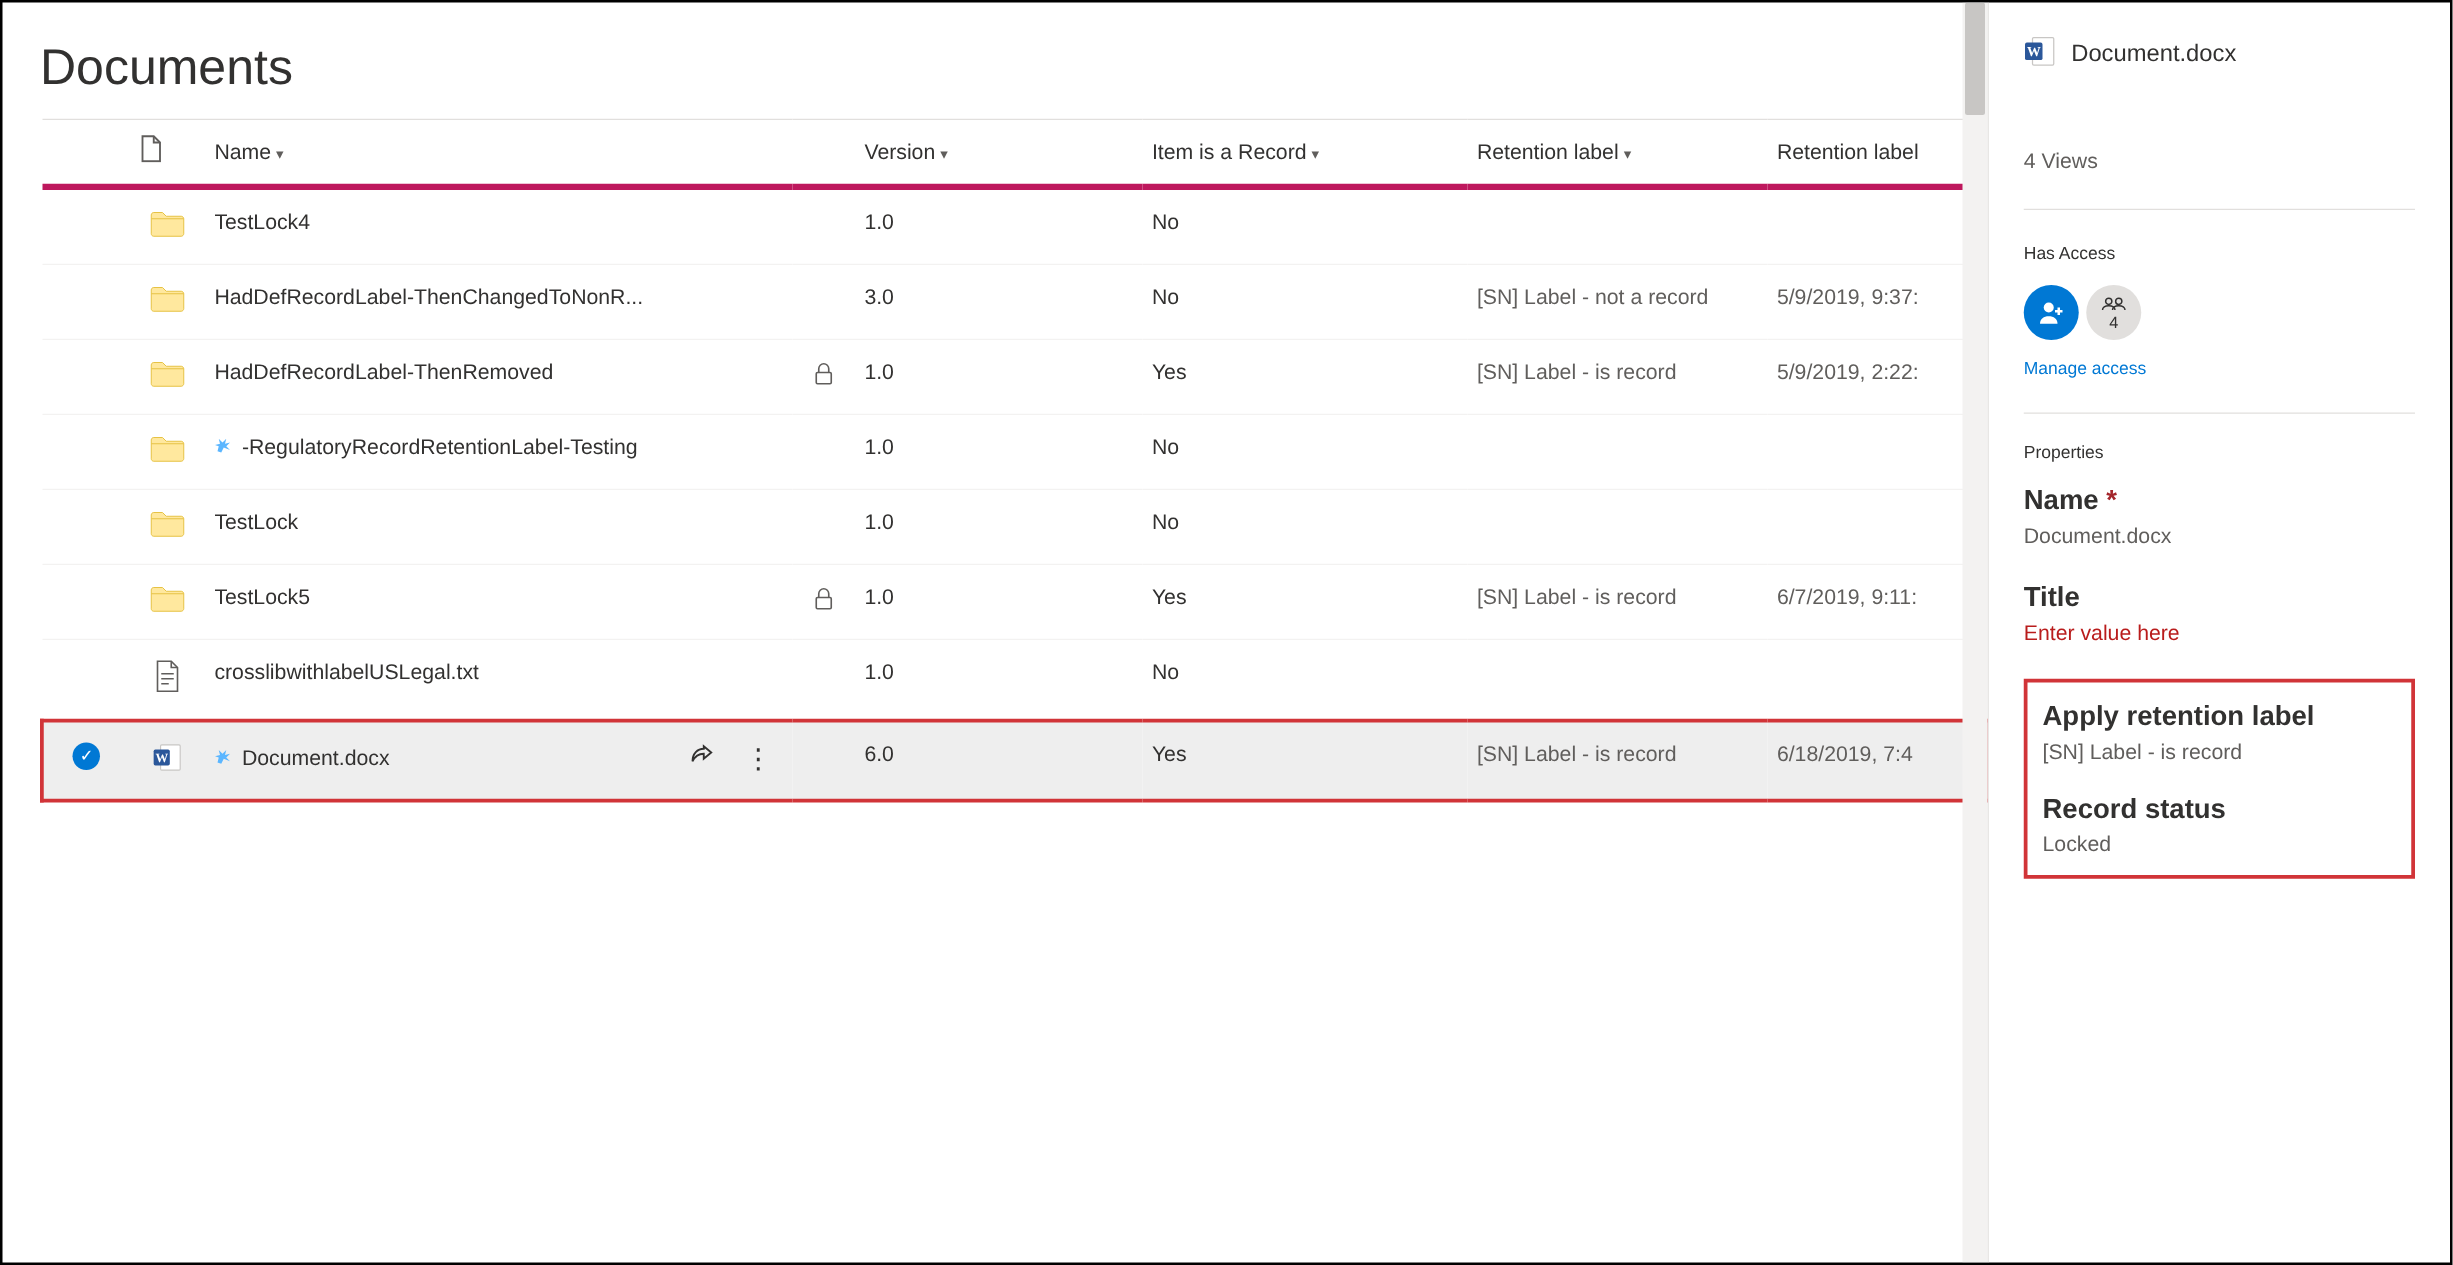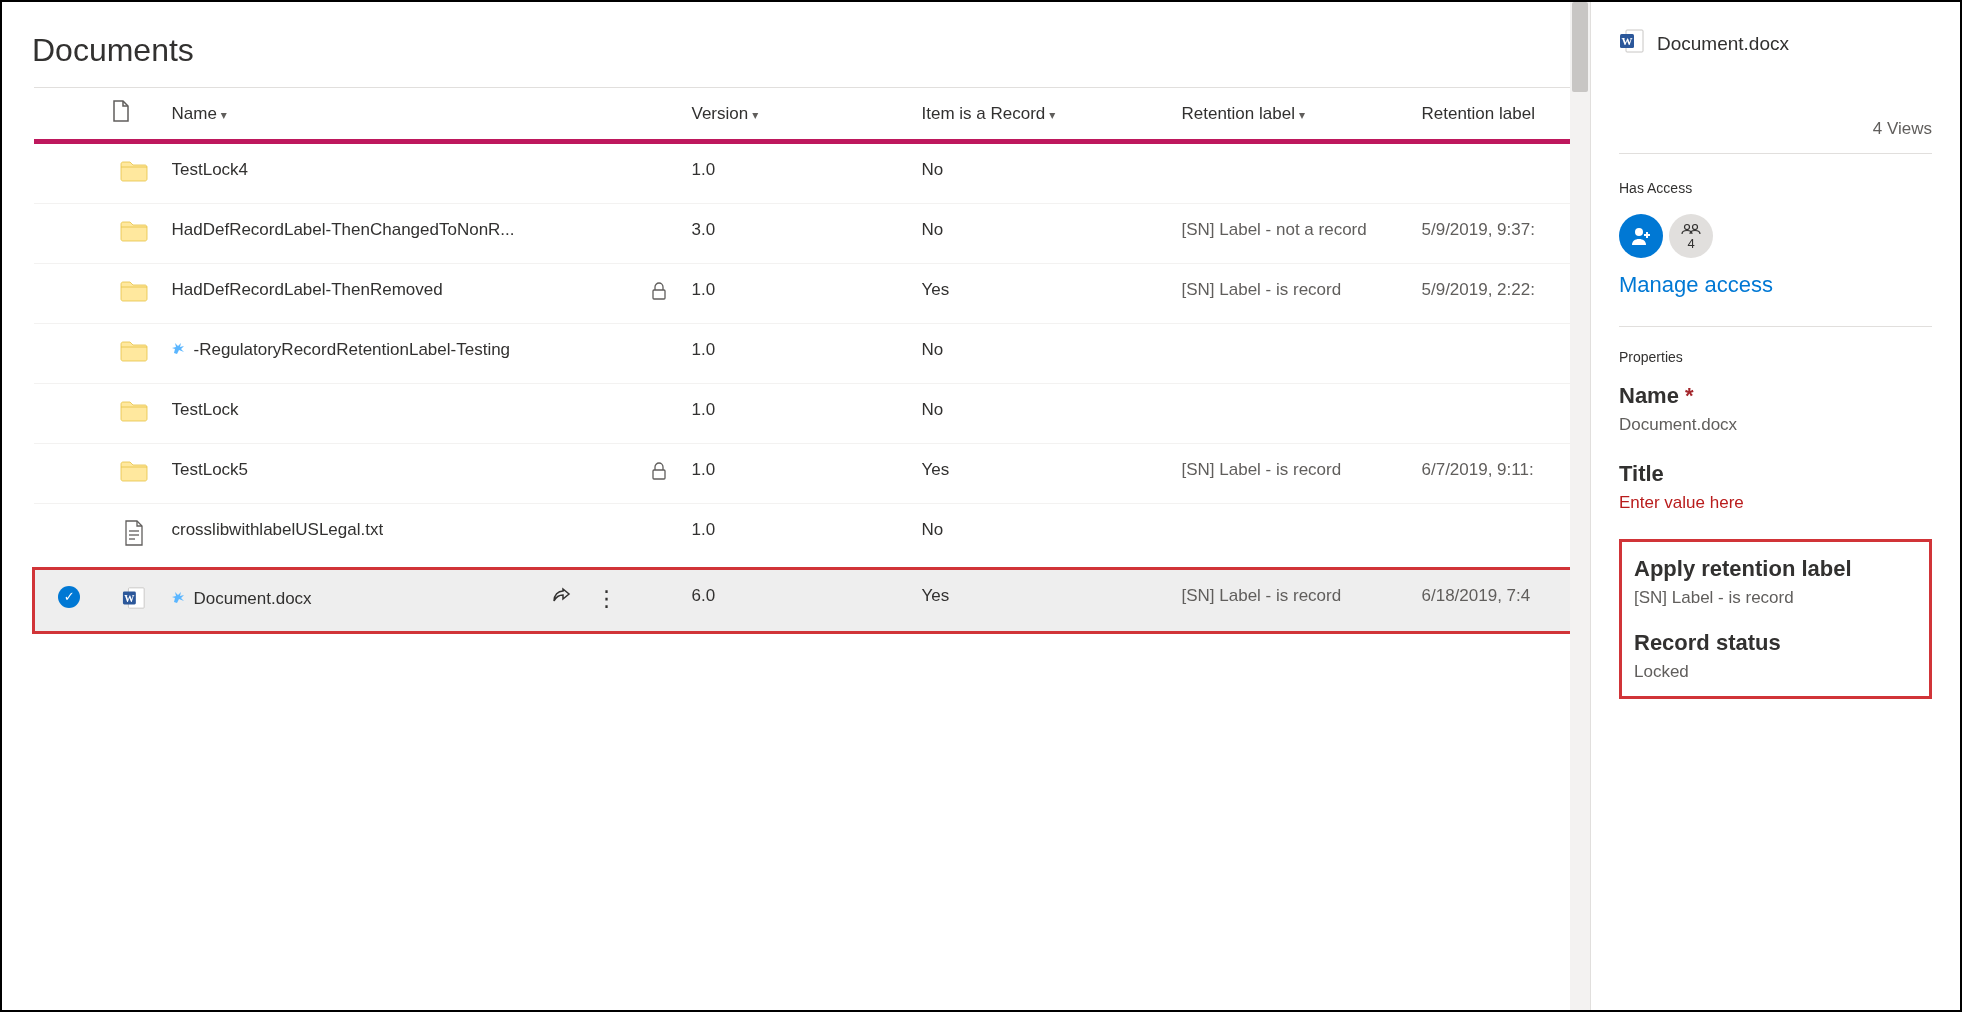--- a/index.html
+++ b/index.html
@@ -17,21 +17,21 @@
   display:flex;
   width:100%; height:100%;
 }
 .main-area {
   flex:1;
   overflow:hidden;
   padding:30px 0 0 30px;
   position:relative;
 }
 .page-title {
-  font-size:32px;
+  font-size:40px;
   font-weight:400;
   margin-bottom:18px;
   padding-left:0;
 }
 .doctable {
   width:100%;
   border-collapse:collapse;
   table-layout:fixed;
 }
 .doctable th {
@@ -82,35 +82,35 @@
   border-left:1px solid #e1dfdd;
   padding:26px 28px 0 28px;
   overflow:hidden;
   font-size:17px;
 }
 .details-header {
   display:flex; align-items:center; gap:12px;
   margin-bottom:60px;
 }
 .details-filename { font-size:19px; }
-.views-count { color:#605e5c; font-size:17px; padding-bottom:14px; border-bottom:1px solid #e1dfdd; margin-bottom:26px;text-align:right;}
+.views-count { color:#605e5c; font-size:17px; padding-bottom:28px; border-bottom:1px solid #e1dfdd; margin-bottom:26px;}
 .section-heading { font-size:14px; color:#323130; margin-bottom:18px; }
 .access-row { display:flex; gap:6px; align-items:center; margin-bottom:14px;}
 .avatar-blue {
   width:44px; height:44px; border-radius:50%;
   background:#0078d4; display:flex; align-items:center; justify-content:center;
 }
 .avatar-gray {
   width:44px; height:44px; border-radius:50%;
   background:#e1dfdd; color:#323130;
   display:flex; flex-direction:column; align-items:center; justify-content:center;
   font-size:13px; line-height:1;
 }
 .avatar-gray .ppl { font-size:14px; }
-.manage-link { color:#0078d4; text-decoration:none; font-size:22px; display:block; margin-bottom:28px; cursor:pointer;}
+.manage-link { color:#0078d4; text-decoration:none; font-size:14px; display:block; margin-bottom:28px; cursor:pointer;}
 .props-divider { border-top:1px solid #e1dfdd; margin-bottom:22px; }
 .field-label { font-size:22px; font-weight:600; color:#323130; margin-bottom:6px;}
 .field-label .req { color:#a4262c; }
 .field-value { color:#605e5c; margin-bottom:26px; }
 .field-placeholder { color:#b91c1c; margin-bottom:26px; }
 .highlight-box {
   border:3px solid #d13438;
   padding:14px 12px 14px 12px;
   margin-top:6px;
 }

